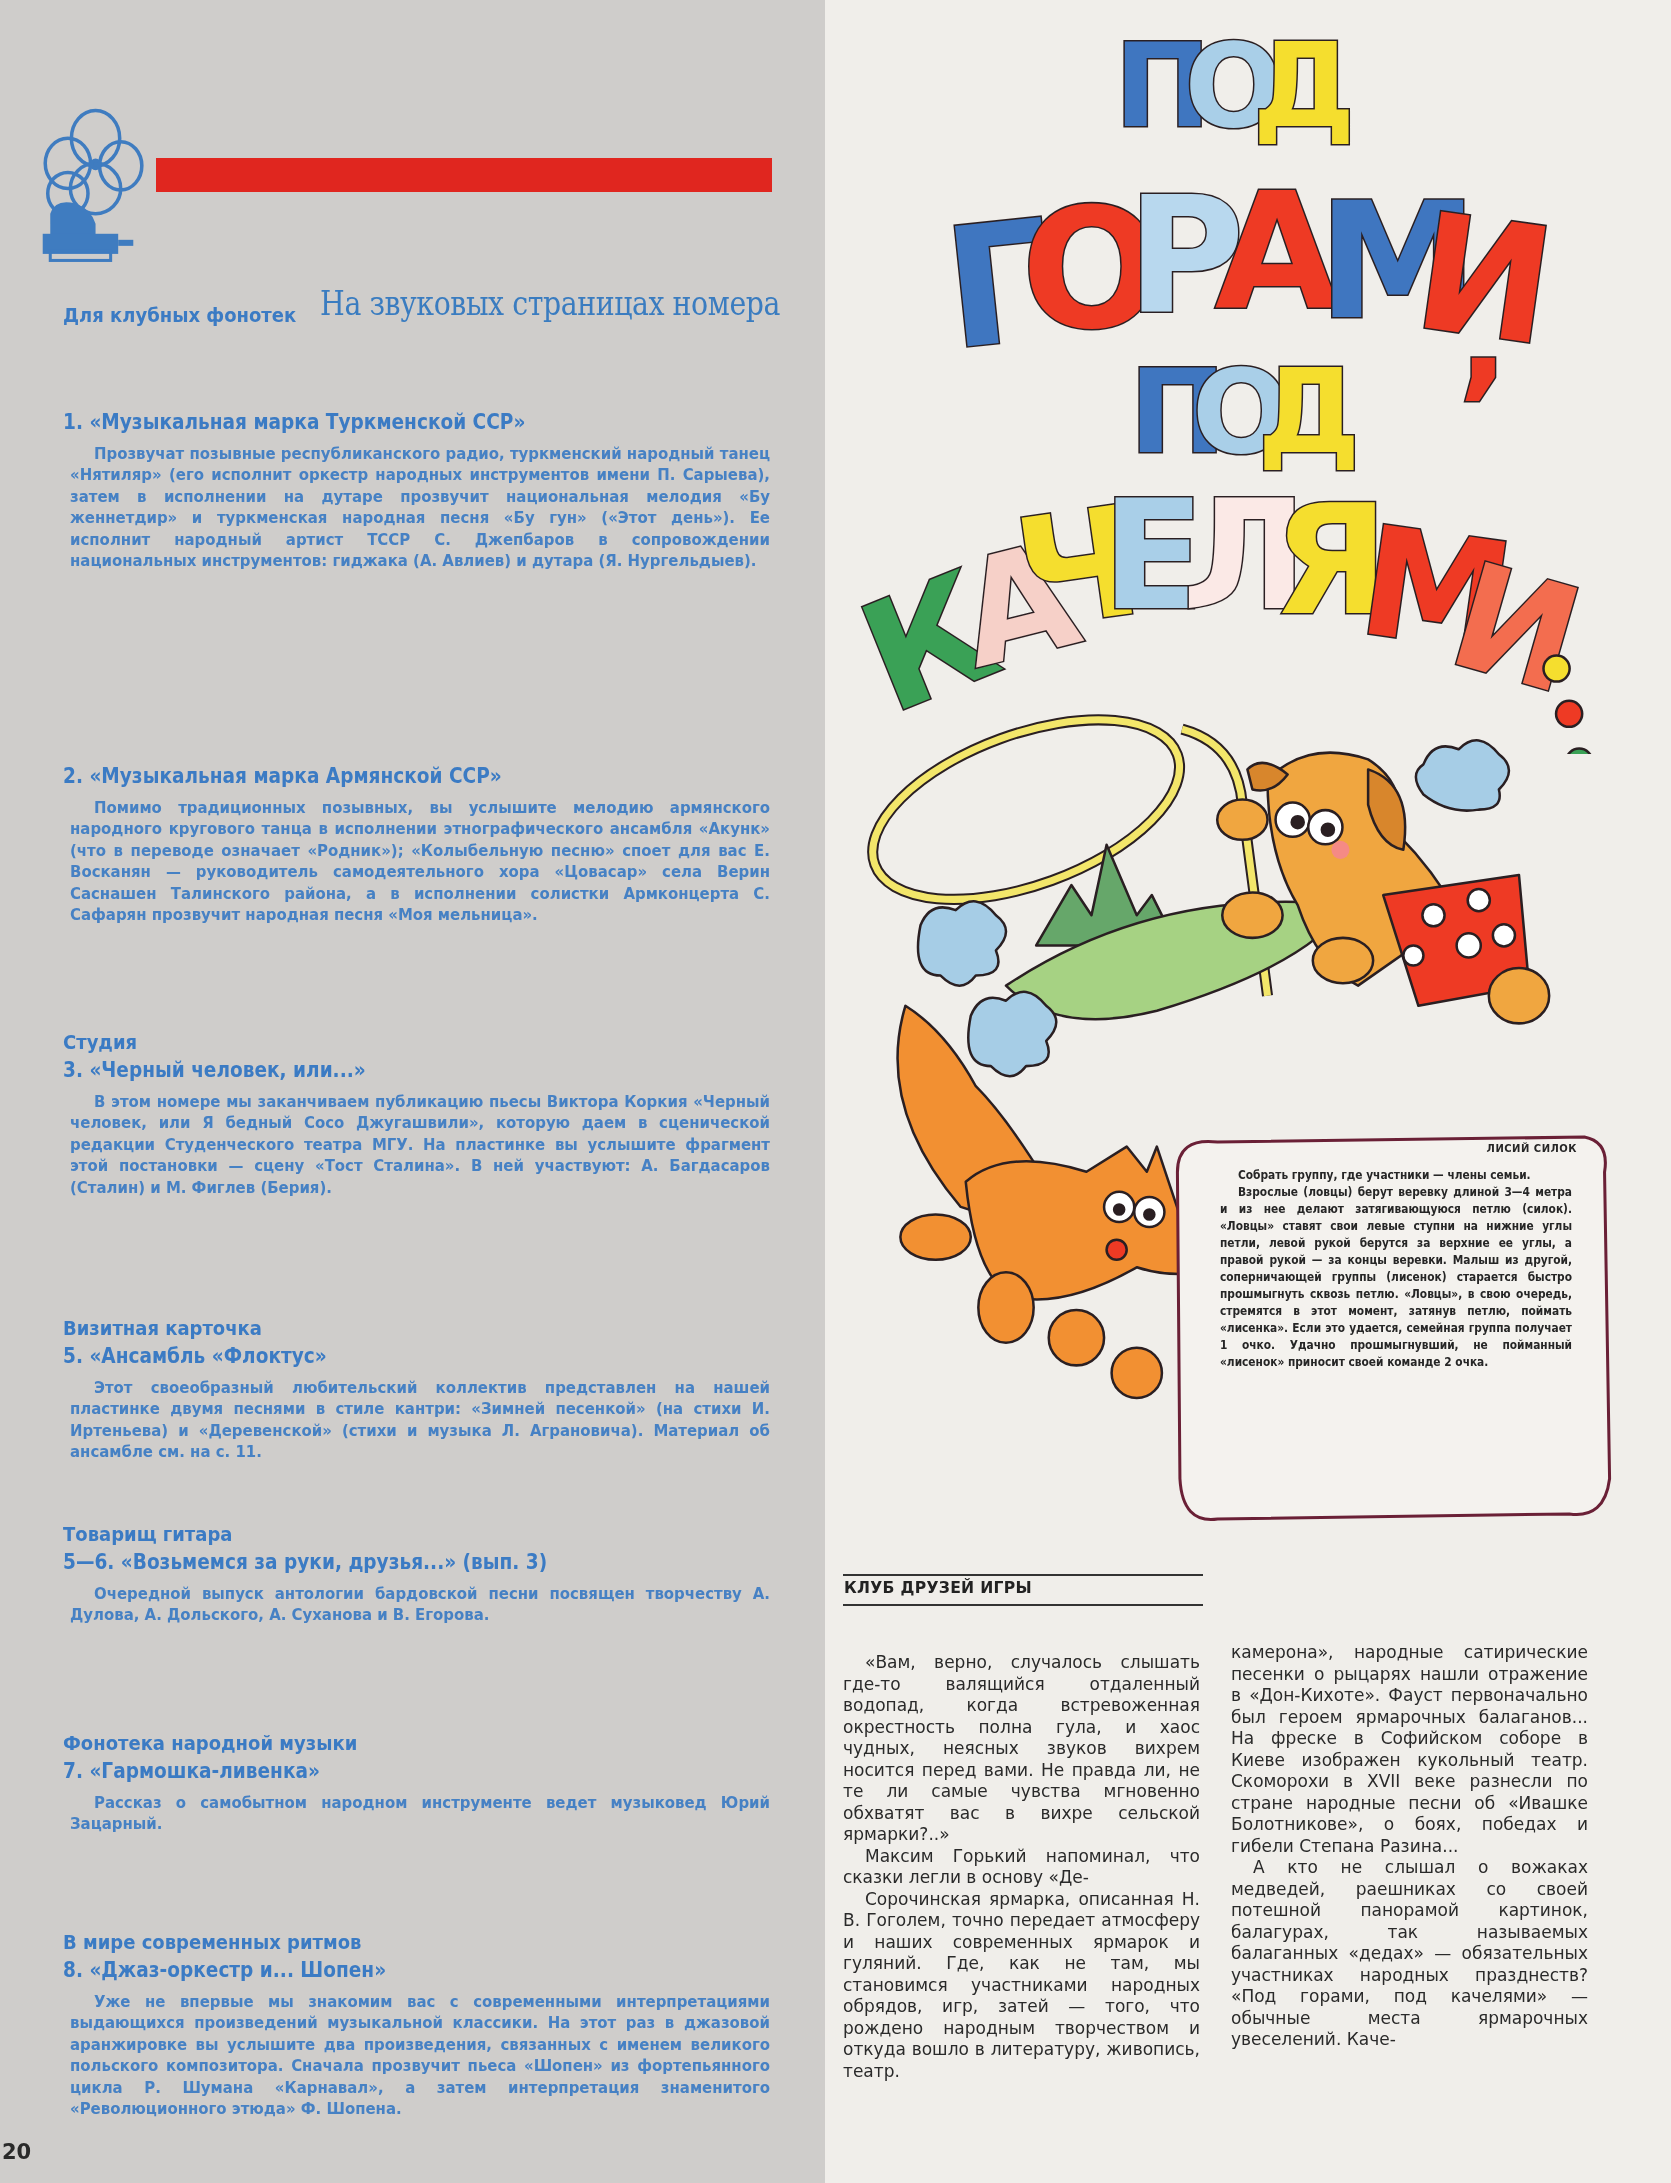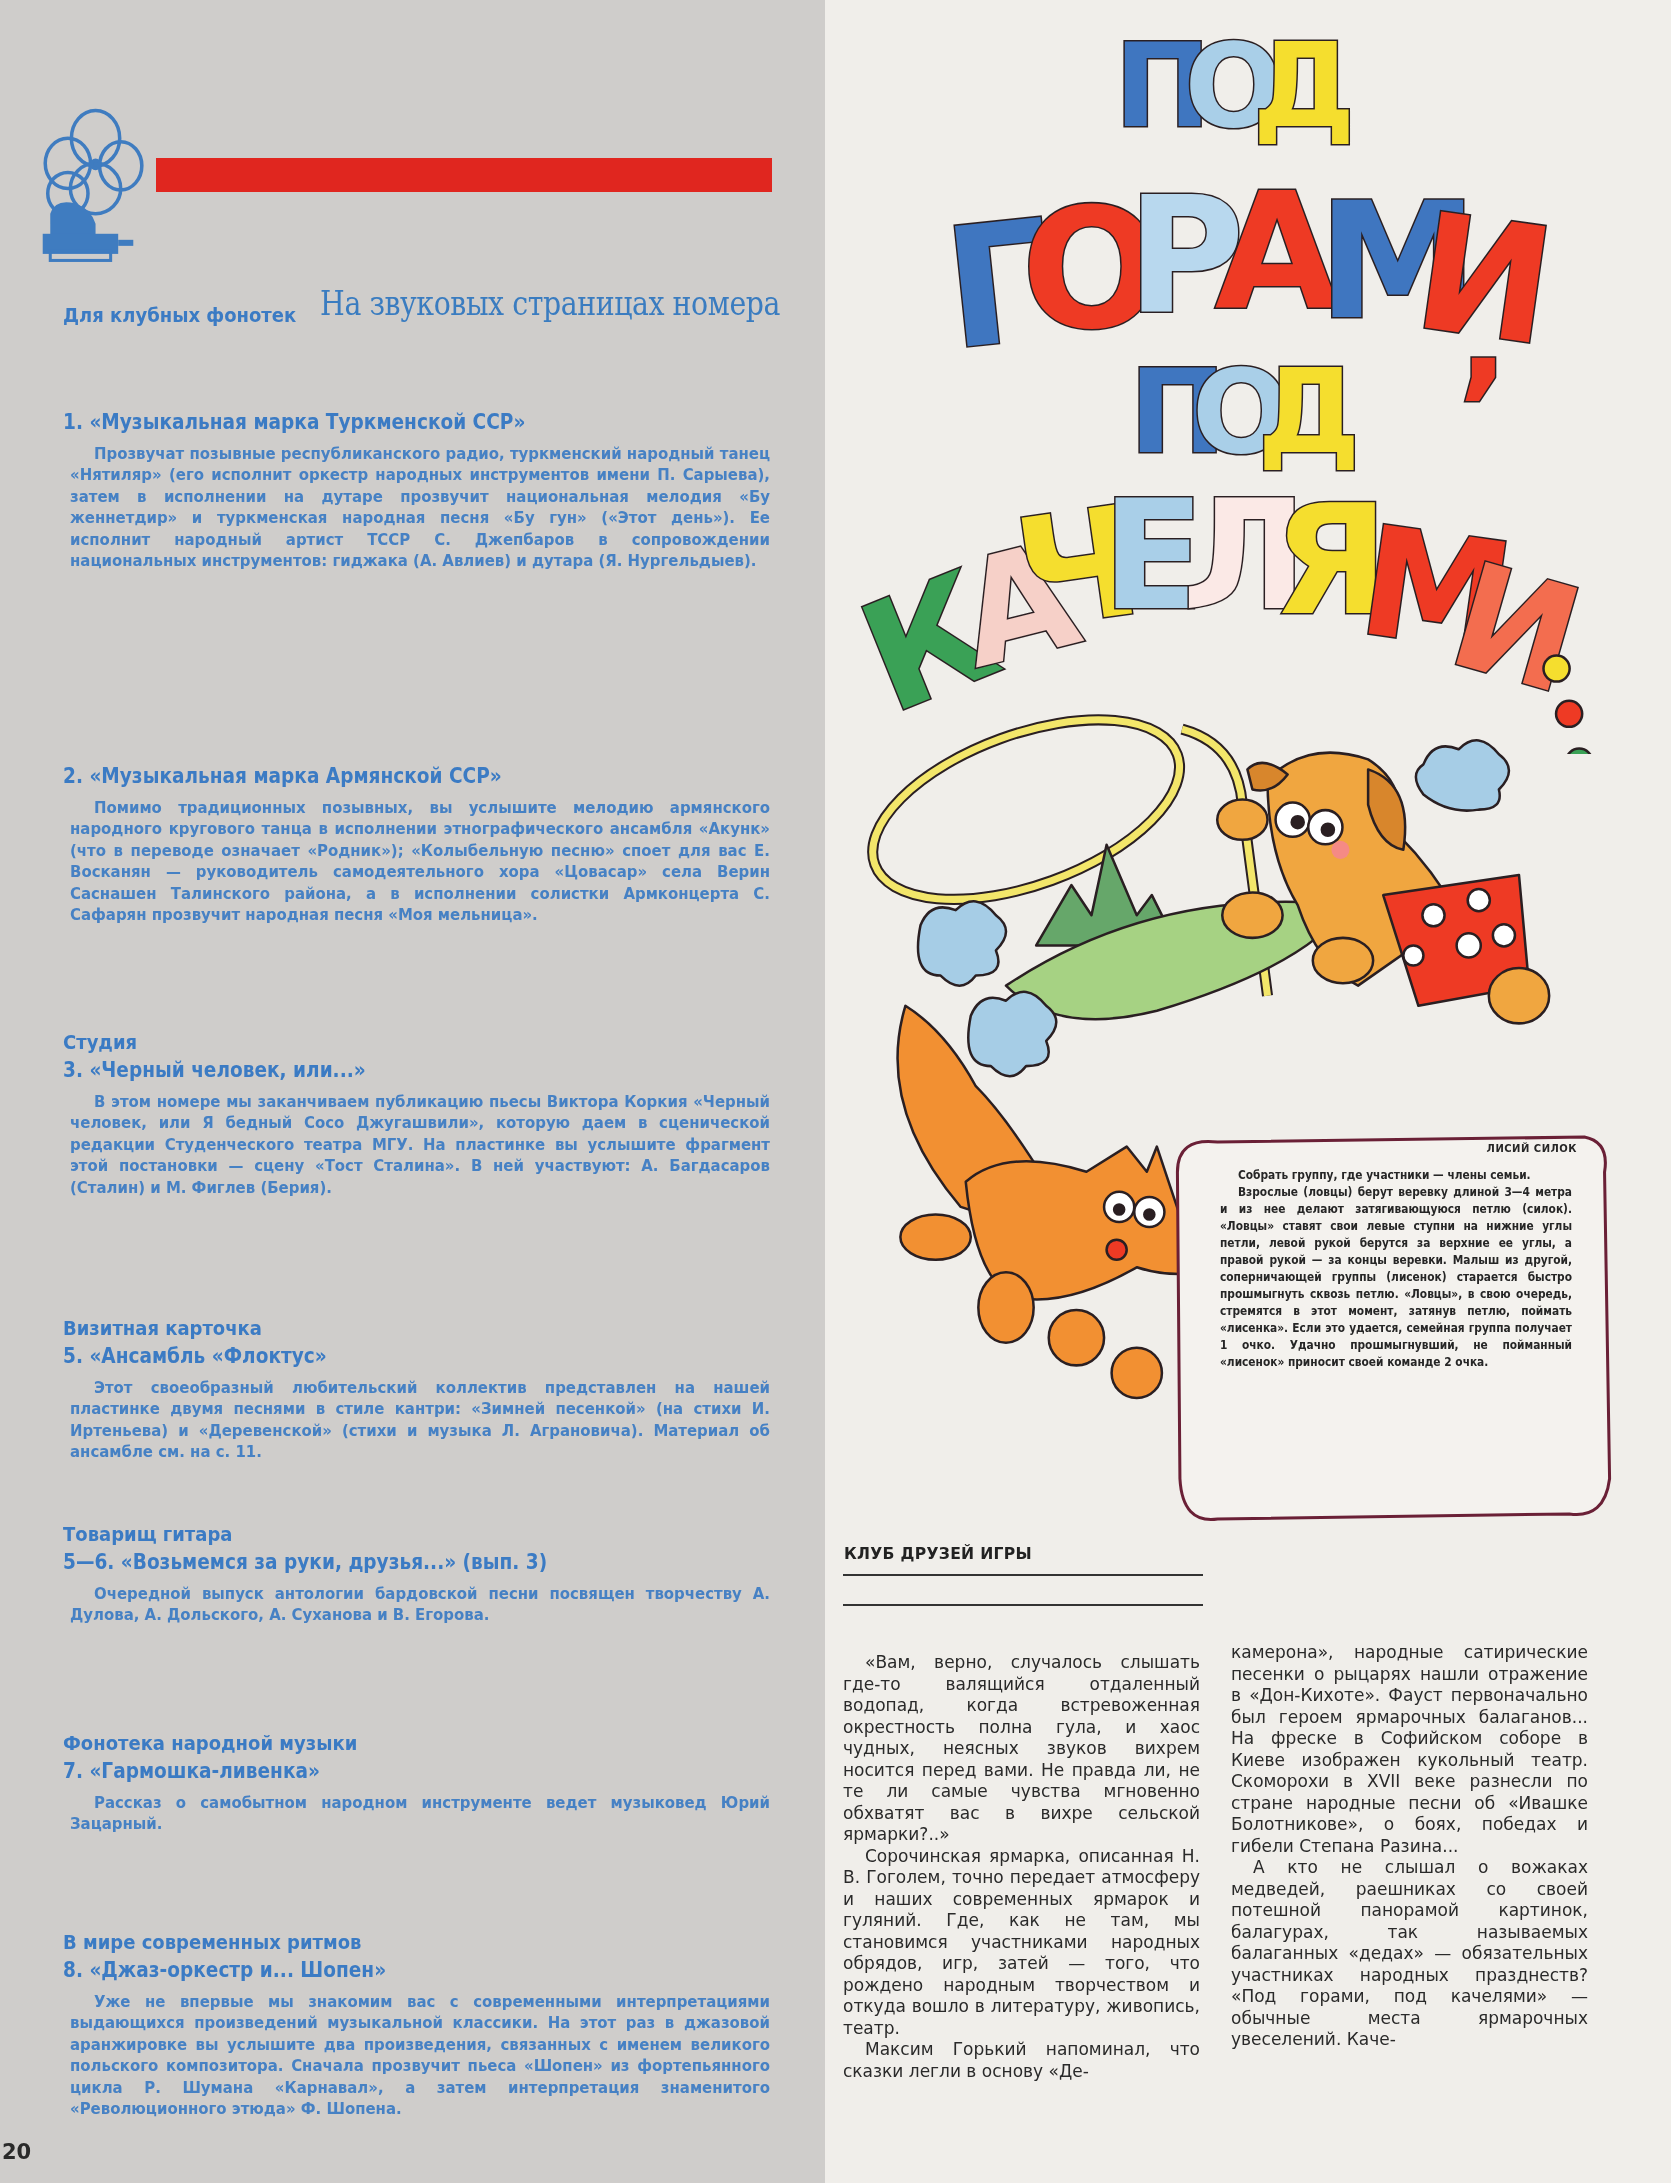--- a/index.html
+++ b/index.html
@@ -20,21 +20,21 @@
 
   
   .hand-title { position: absolute; left: 855px; top: 0; width: 817px; height: 754px; }
   .illus { position: absolute; left: 855px; top: 704px; width: 817px; height: 855px; }
   .sidebar-box { position: absolute; left: 1172px; top: 1127px; width: 443px; height: 402px; }
   .sidebar-title { position: absolute; left: 1225px; top: 1143px; width: 352px; text-align: right; font-weight: bold; font-size: 10px; color: #262626; letter-spacing: 0.5px; }
   .sidebar-text { position: absolute; left: 1220px; top: 1167px; width: 352px; color: #262626; font-weight: bold; font-size: 11.8px; line-height: 17px; font-family: "DejaVu Sans Condensed", "DejaVu Sans", sans-serif; }
   .sidebar-text p { margin: 0; text-indent: 18px; text-align: justify; }
 
   .rubric-line { position: absolute; left: 843px; width: 360px; height: 1.5px; background: #333; }
-  .rubric { position: absolute; left: 844px; top: 1545px; font-weight: bold; font-size: 15.6px; color: #222; letter-spacing: 0.3px; }
+  .rubric { position: absolute; left: 844px; top: 1579px; font-weight: bold; font-size: 15.6px; color: #222; letter-spacing: 0.3px; }
   .col { position: absolute; color: #2a2a2a; font-size: 17px; line-height: 21.5px; font-family: "DejaVu Sans", sans-serif; }
   .col p { margin: 0; text-indent: 22px; text-align: justify; }
   .col p.cont { text-indent: 0; }
   .col-a { left: 843px; top: 1652px; width: 357px; }
   .col-b { left: 1231px; top: 1642px; width: 357px; }
 </style>
 </head>
 <body>
 
 <div class="left-page"></div>
@@ -186,20 +186,20 @@
   <p>Собрать группу, где участники — члены семьи.</p>
   <p>Взрослые (ловцы) берут веревку длиной 3—4 метра и из нее делают затягивающуюся петлю (силок). «Ловцы» ставят свои левые ступни на нижние углы петли, левой рукой берутся за верхние ее углы, а правой рукой — за концы веревки. Малыш из другой, соперничающей группы (лисенок) старается быстро прошмыгнуть сквозь петлю. «Ловцы», в свою очередь, стремятся в этот момент, затянув петлю, поймать «лисенка». Если это удается, семейная группа получает 1 очко. Удачно прошмыгнувший, не пойманный «лисенок» приносит своей команде 2 очка.</p>
 </div>
 
 <div class="rubric-line" style="top:1574px;"></div>
 <div class="rubric">КЛУБ ДРУЗЕЙ ИГРЫ</div>
 <div class="rubric-line" style="top:1604px;"></div>
 
 <div class="col col-a">
   <p>«Вам, верно, случалось слышать где-то валящийся отдаленный водопад, когда встревоженная окрестность полна гула, и хаос чудных, неясных звуков вихрем носится перед вами. Не правда ли, не те ли самые чувства мгновенно обхватят вас в вихре сельской ярмарки?..»</p>
+  <p>Максим Горький напоминал, что сказки легли в основу «Де-</p>
   <p>Сорочинская ярмарка, описанная Н. В. Гоголем, точно передает атмосферу и наших современных ярмарок и гуляний. Где, как не там, мы становимся участниками народных обрядов, игр, затей — того, что рождено народным творчеством и откуда вошло в литературу, живопись, театр.</p>
-  <p>Максим Горький напоминал, что сказки легли в основу «Де-</p>
 </div>
 <div class="col col-b">
   <p class="cont">камерона», народные сатирические песенки о рыцарях нашли отражение в «Дон-Кихоте». Фауст первоначально был героем ярмарочных балаганов... На фреске в Софийском соборе в Киеве изображен кукольный театр. Скоморохи в XVII веке разнесли по стране народные песни об «Ивашке Болотникове», о боях, победах и гибели Степана Разина...</p>
   <p>А кто не слышал о вожаках медведей, раешниках со своей потешной панорамой картинок, балагурах, так называемых балаганных «дедах» — обязательных участниках народных празднеств? «Под горами, под качелями» — обычные места ярмарочных увеселений. Каче-</p>
 </div>
 
 
 </body></html>

